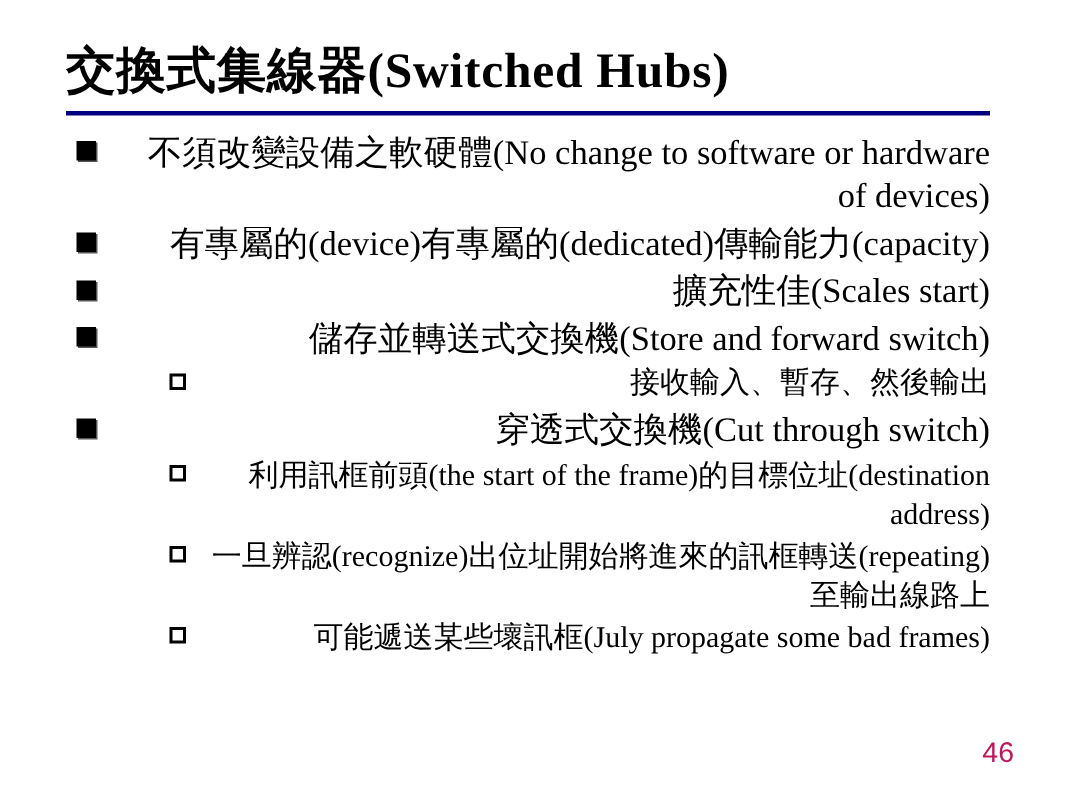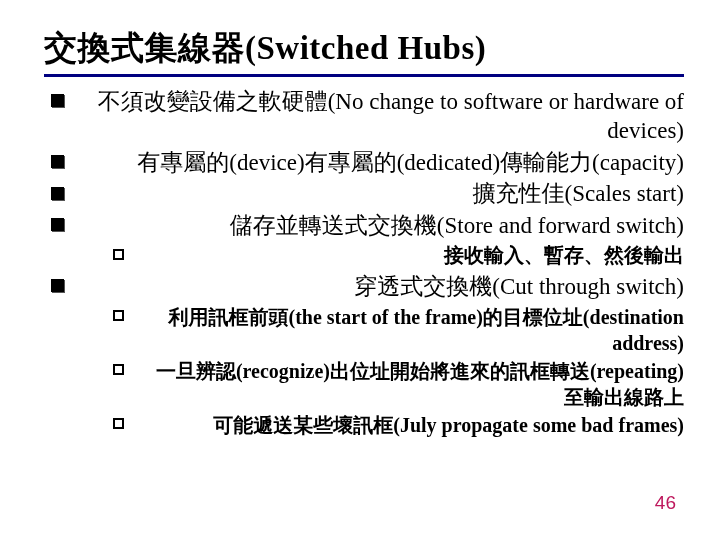--- a/index.html
+++ b/index.html
@@ -9,21 +9,21 @@
     height: 540px;
     background: #fff;
     font-family: "Times New Roman", "PMingLiU", "MingLiU", serif;
     color: #000;
   }
   .slide {
     position: relative;
     width: 720px;
     height: 540px;
     box-sizing: border-box;
-    padding: 30px 36px 0 44px;
+    padding: 30px 60px 0 44px;
   }
   .title {
     font-size: 33px;
     font-weight: bold;
     line-height: 1.15;
     margin: 0 0 6px 0;
     letter-spacing: 0.5px;
   }
   .rule {
     border: none;
@@ -57,21 +57,20 @@
     list-style: none;
     padding: 0 0 0 32px;
     margin: 2px 0 4px 0;
   }
   ul.level2 > li {
     position: relative;
     padding-left: 26px;
     font-size: 20px;
     line-height: 1.3;
     margin: 0 0 2px 0;
-    font-weight: bold;
   }
   ul.level2 > li::before {
     content: "";
     position: absolute;
     left: 3px;
     top: 0.32em;
     width: 11px;
     height: 11px;
     border: 2px solid #000;
     box-sizing: border-box;

